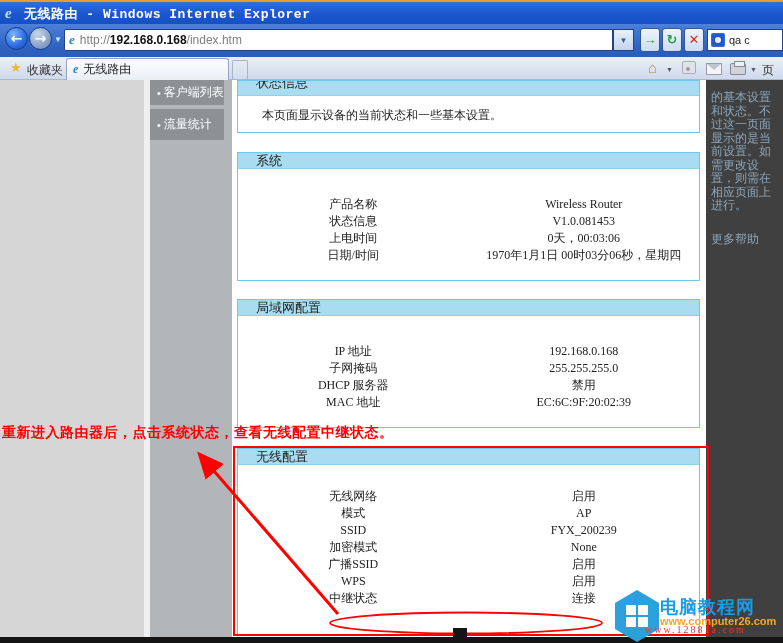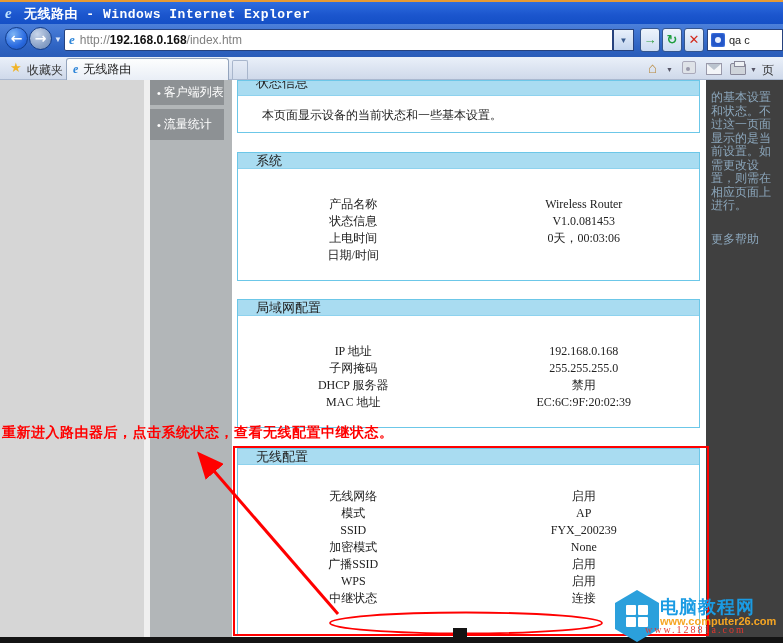--- a/index.html
+++ b/index.html
@@ -200,20 +200,21 @@
         <div class="trow">
           <span class="tlabel">状态信息</span>
           <span class="tvalue">V1.0.081453</span>
         </div>
         <div class="trow">
           <span class="tlabel">上电时间</span>
           <span class="tvalue">0天，00:03:06</span>
         </div>
         <div class="trow">
           <span class="tlabel">日期/时间</span>
+          <span class="tvalue">1970年1月1日 00时03分06秒，星期四</span>
         </div>
       </div>
   </div>
 
   <div class="box bx3">
     <div class="hdr">局域网配置</div>
     <div class="bx-body rows">
         <div class="trow">
           <span class="tlabel">IP 地址</span>
           <span class="tvalue">192.168.0.168</span>

